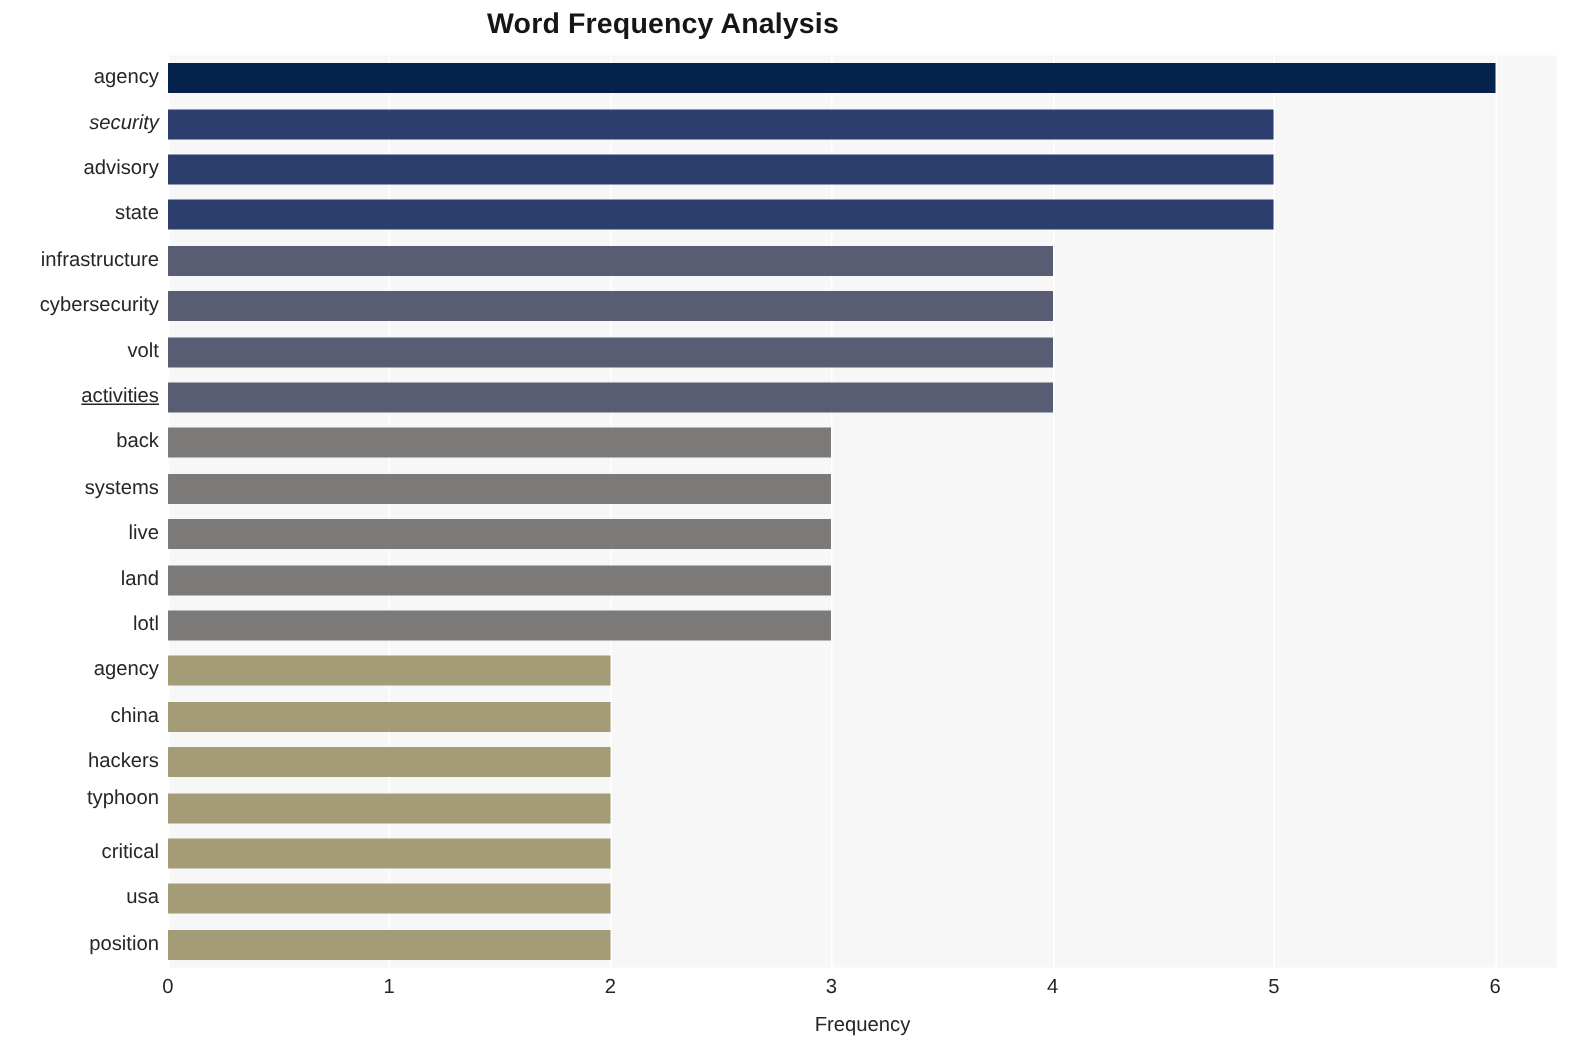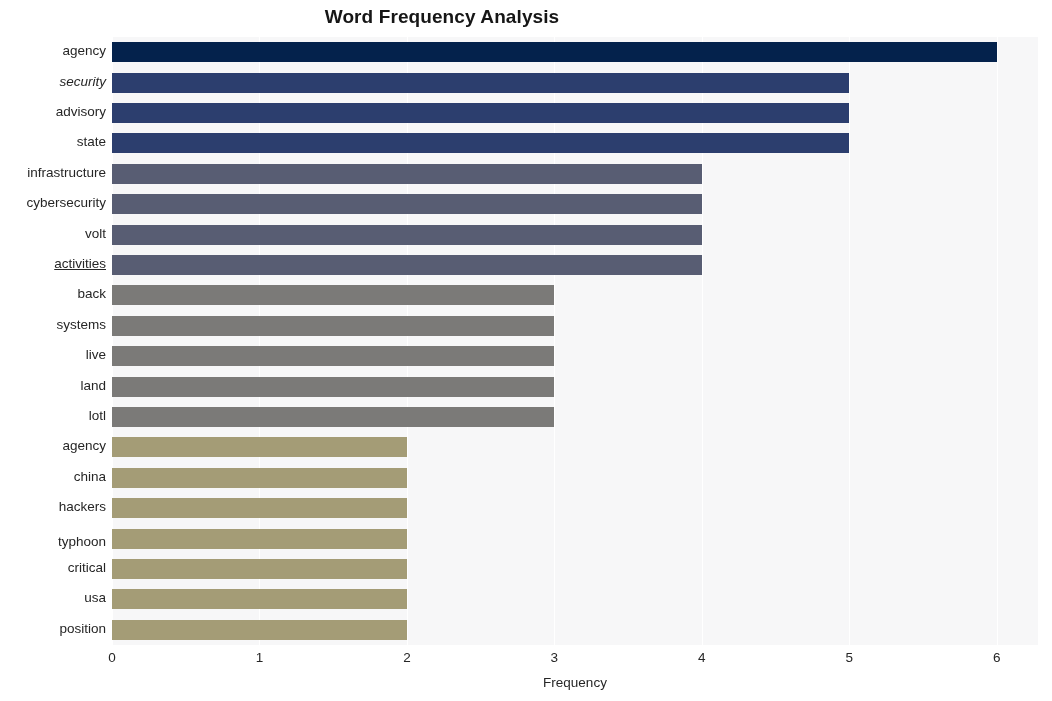--- a/index.html
+++ b/index.html
@@ -210,21 +210,21 @@
       <div class="y-tick-label" style="top: 188.6px; text-align: right;">volt</div>
       <div class="y-tick-label" style="top: 219px; text-decoration: underline;">activities</div>
       <div class="y-tick-label" style="top: 249.4px;">back</div>
       <div class="y-tick-label" style="top: 279.8px;">systems</div>
       <div class="y-tick-label" style="top: 310.2px;">live</div>
       <div class="y-tick-label" style="top: 340.6px;">land</div>
       <div class="y-tick-label" style="top: 371px;">lotl</div>
       <div class="y-tick-label" style="top: 401.4px; padding-left: 44px;">agency</div>
       <div class="y-tick-label" style="top: 431.8px;">china</div>
       <div class="y-tick-label" style="top: 462.2px;">hackers</div>
-      <div class="y-tick-label" style="top: 497px; margin-left: 20px;">typhoon</div>
+      <div class="y-tick-label" style="top: 487px; margin-left: 20px;">typhoon</div>
       <div class="y-tick-label" style="top: 523px;">critical</div>
       <div class="y-tick-label" style="top: 553.4px;">usa</div>
       <div class="y-tick-label" style="top: 583.8px;">position</div>
     </div>
   <div id="x-axis-labels">
       <div class="x-tick-label" style="left: 112px;">0</div>
       <div class="x-tick-label" style="left: 259.452px;">1</div>
       <div class="x-tick-label" style="left: 406.904px;">2</div>
       <div class="x-tick-label" style="left: 554.357px;">3</div>
       <div class="x-tick-label" style="left: 701.809px;">4</div>

